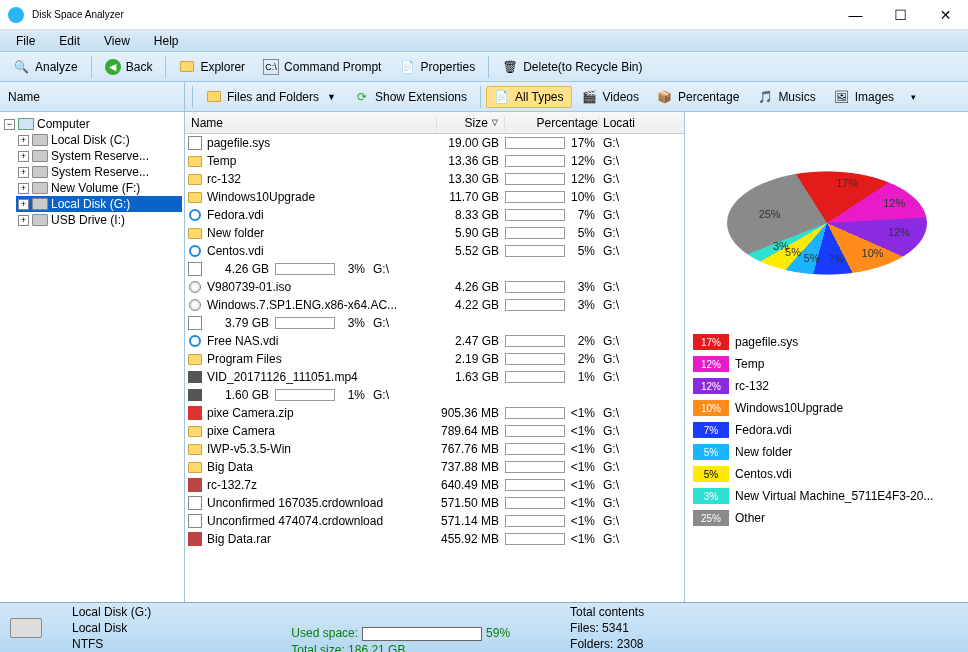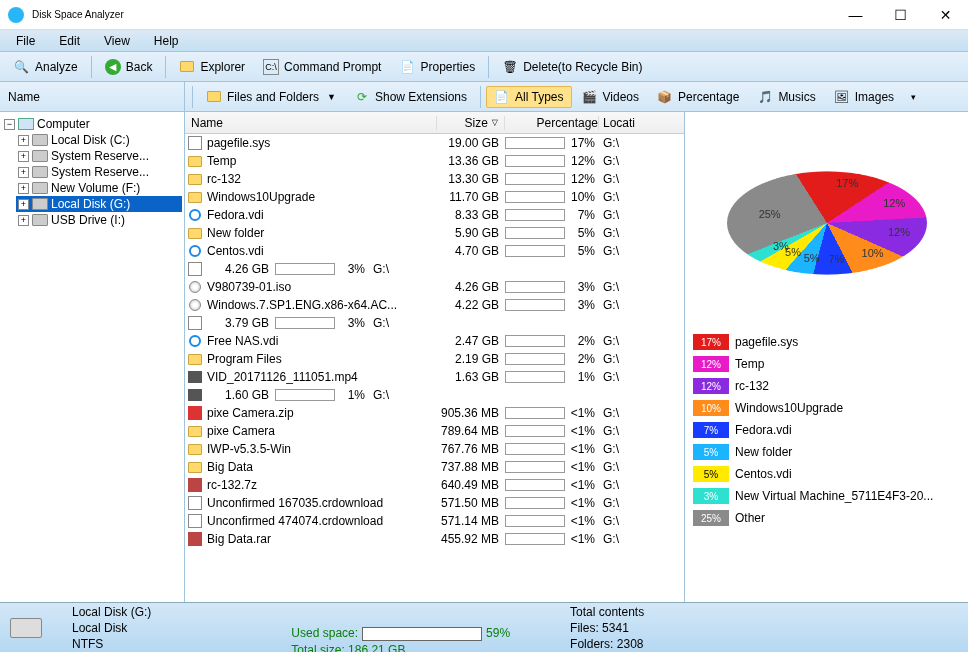--- a/index.html
+++ b/index.html
@@ -290,21 +290,21 @@
           <span class="sz">5.90 GB</span>
           <span class="pctbar"><span class="fill" style="width:29.41176470588235%"></span></span>
           <span class="pcttxt">5%</span>
           <span class="loc">G:\</span>
         </div>
         <div class="row">
           <span class="ico">
             <span class="i-ie"></span>
           </span>
           <span class="nm">Centos.vdi</span>
-          <span class="sz">4.70 GB</span>
+          <span class="sz">5.52 GB</span>
           <span class="pctbar"><span class="fill" style="width:29.41176470588235%"></span></span>
           <span class="pcttxt">5%</span>
           <span class="loc">G:\</span>
         </div>
         <div class="row">
           <span class="ico">
             <span class="i-sys"></span>
           </span>
           <span class="sz">4.26 GB</span>
           <span class="pctbar"><span class="fill" style="width:17.647058823529413%"></span></span>

